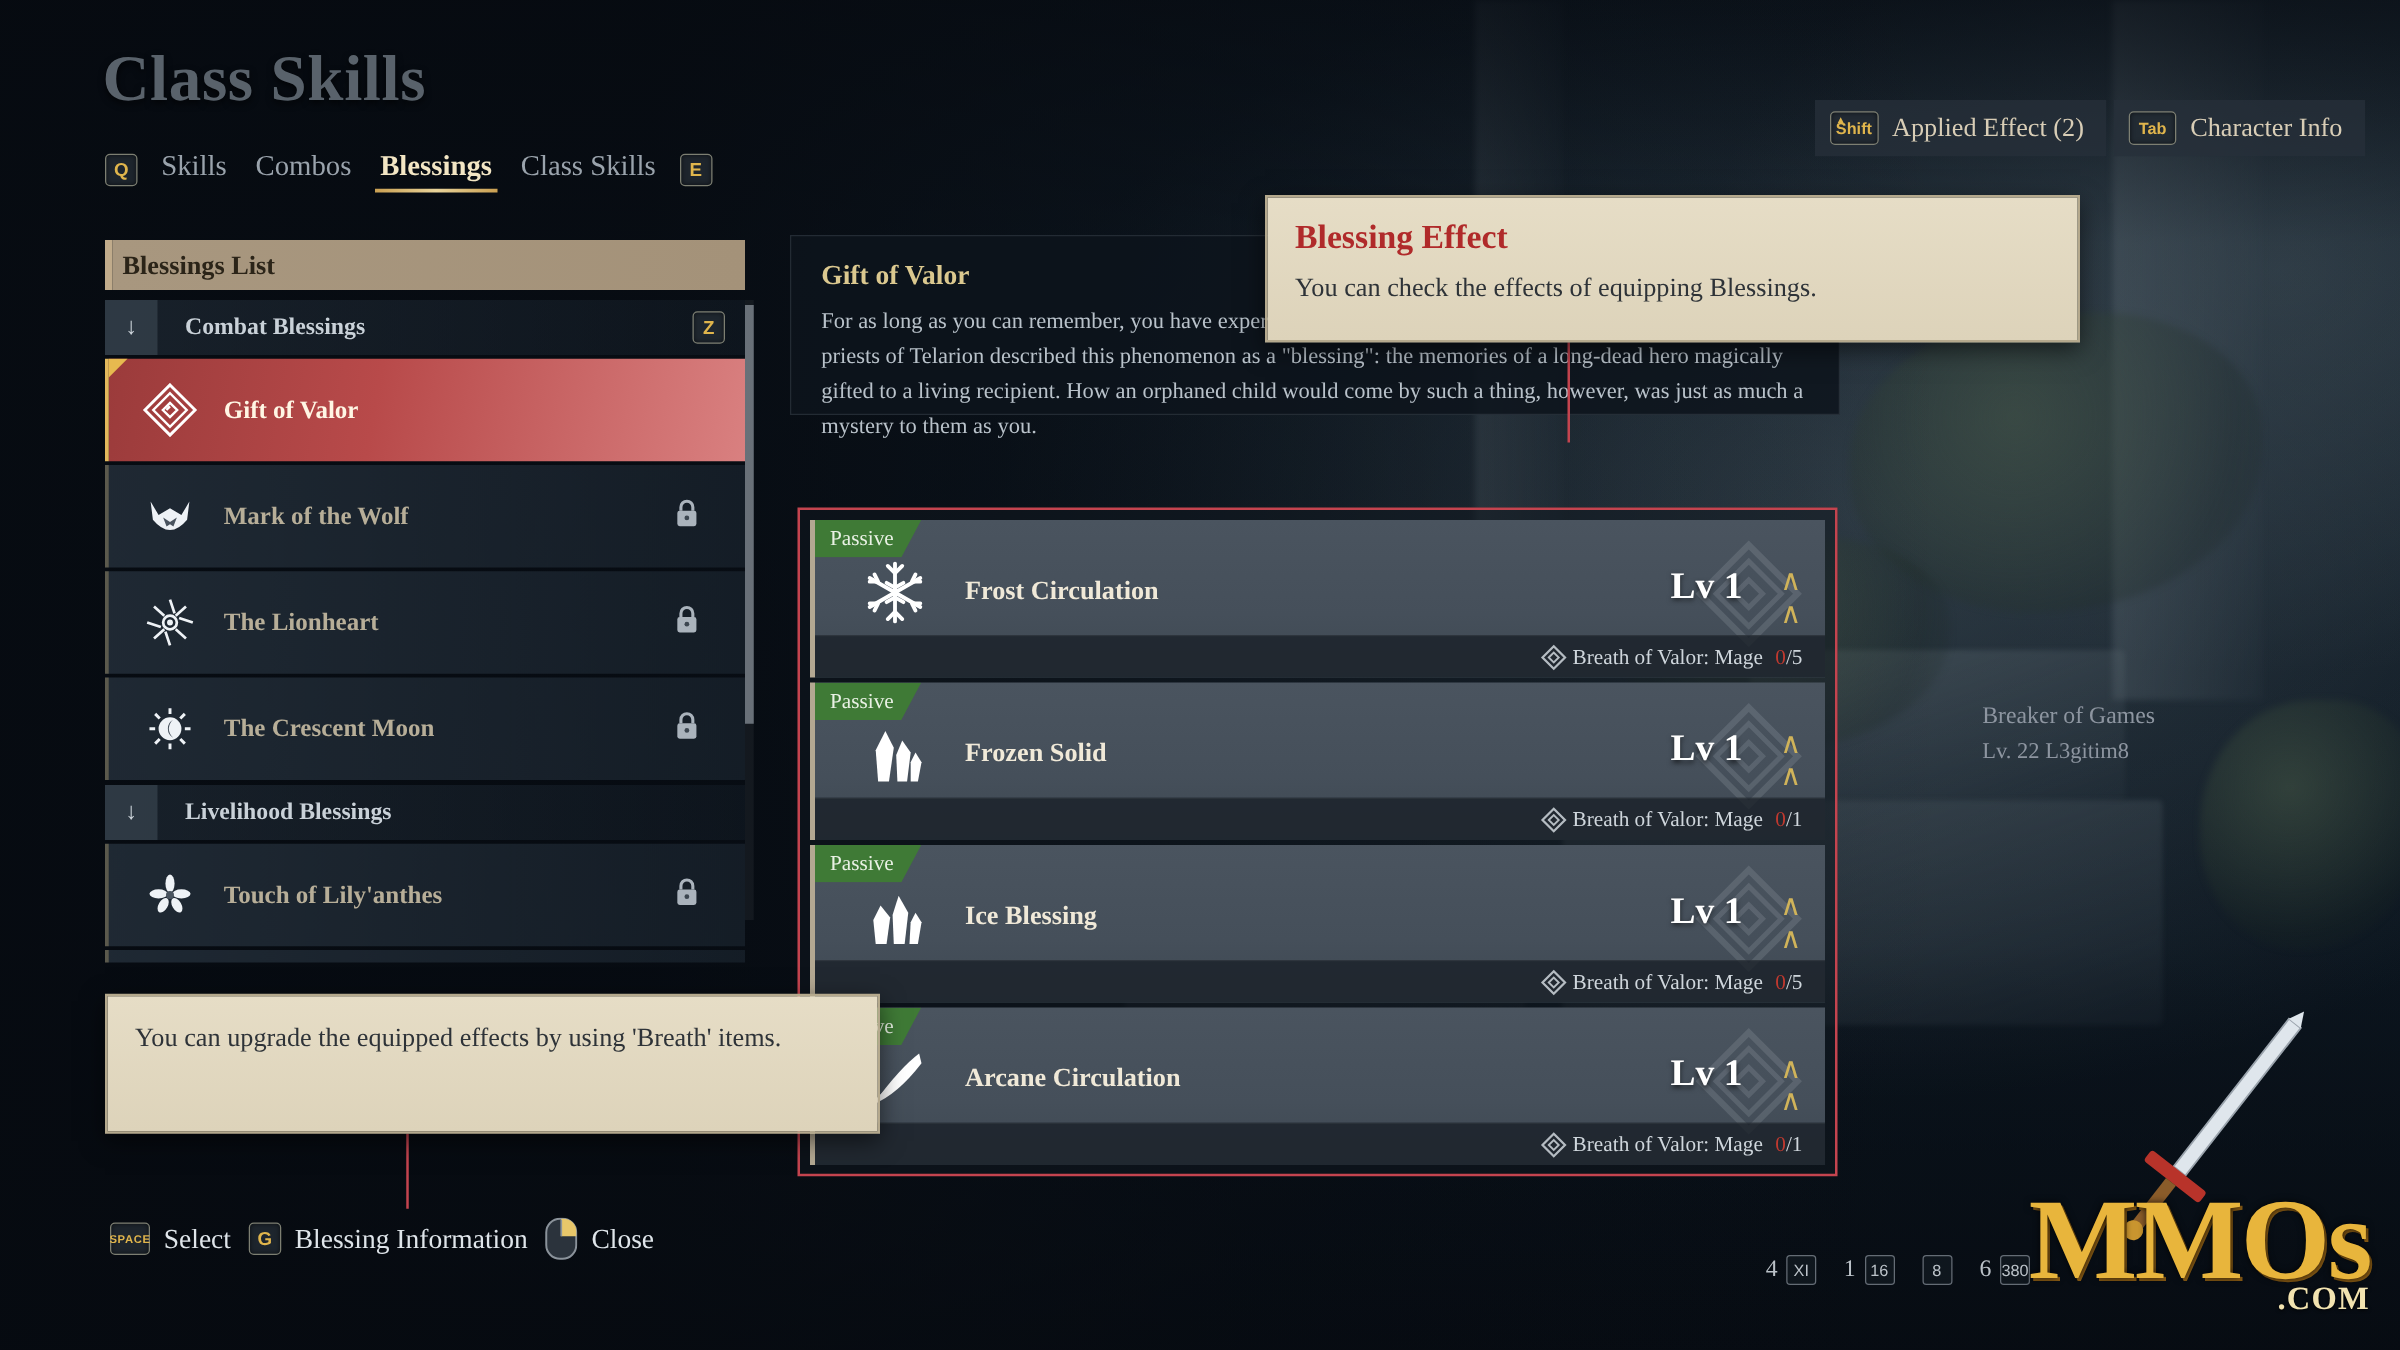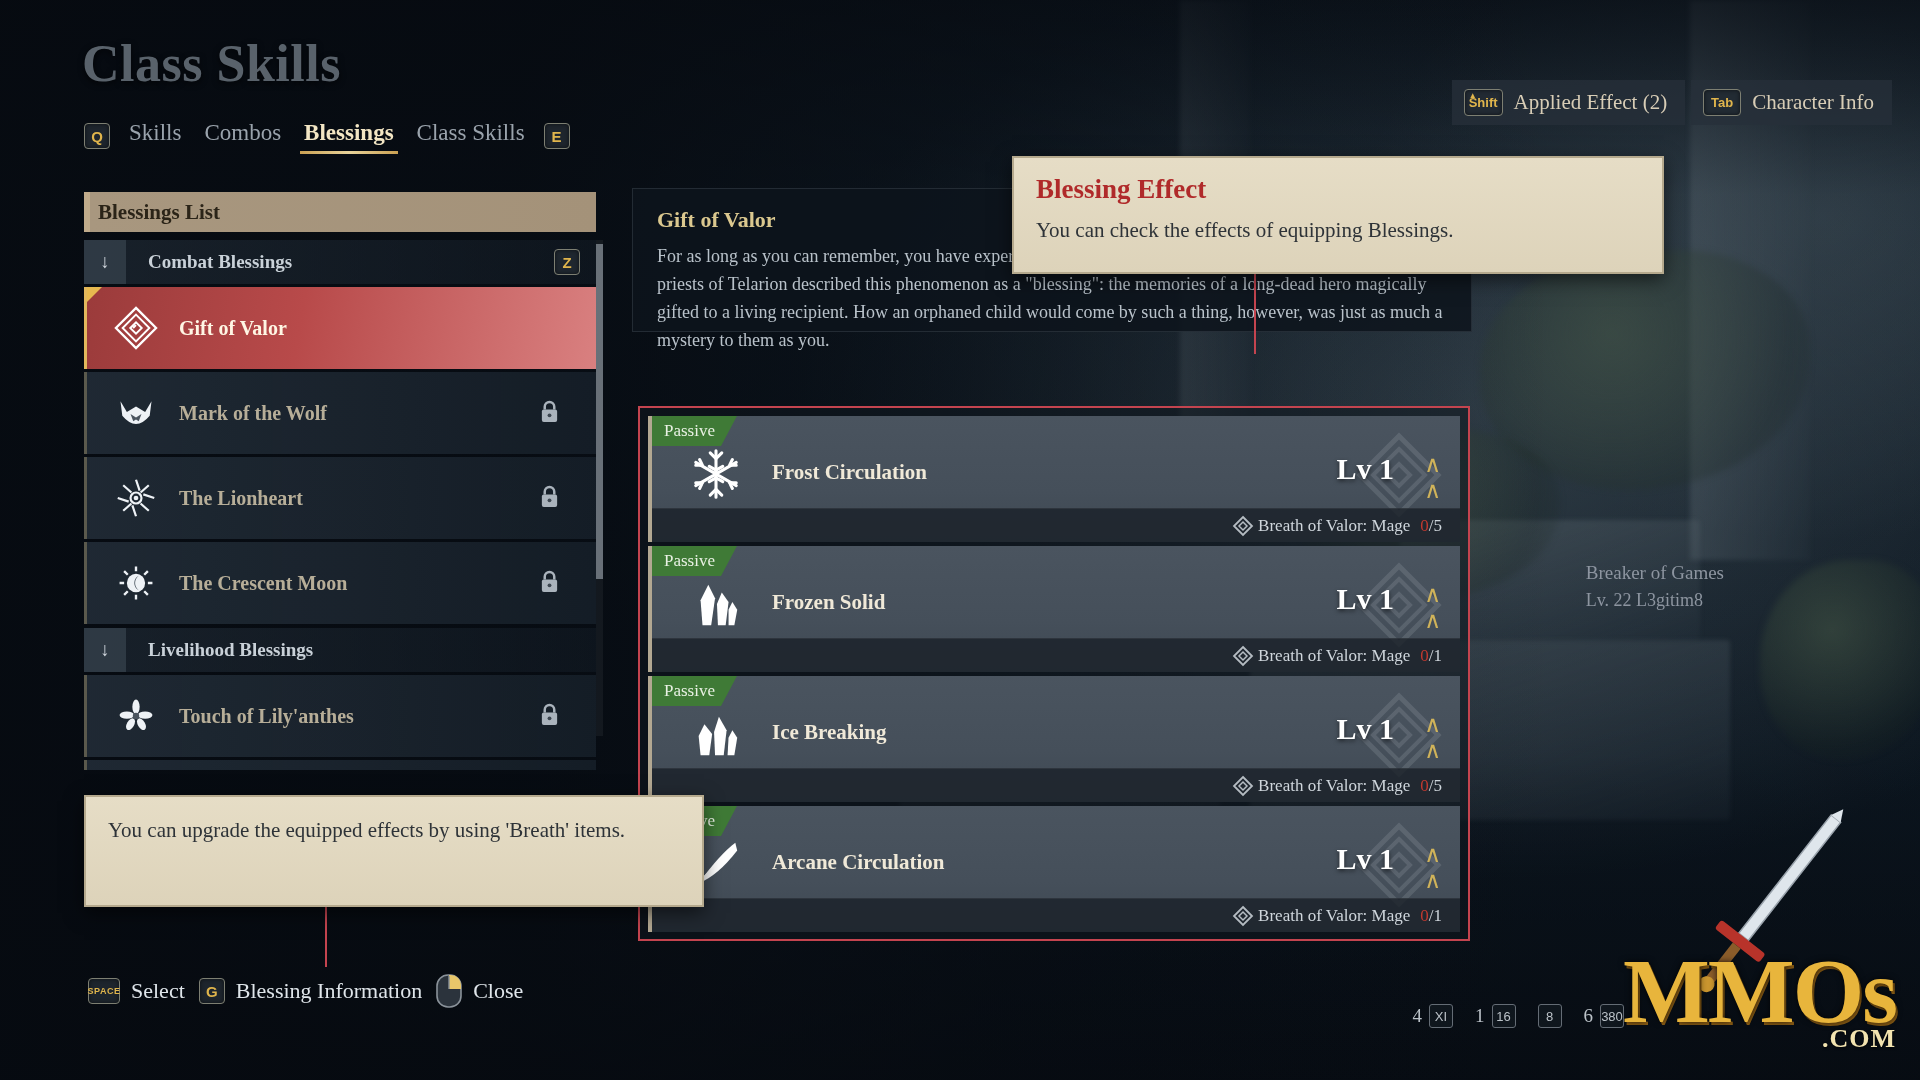--- a/index.html
+++ b/index.html
@@ -516,21 +516,21 @@
     </span>
     <span class="sico">
       <svg viewBox="0 0 56 56" width="54" height="54">
         <g fill="#ffffff">
           <polygon points="16,18 24,28 21,50 12,50 10,30"></polygon>
           <polygon points="31,10 39,24 36,50 27,50 26,26"></polygon>
           <polygon points="45,24 50,32 47,50 40,50 41,32"></polygon>
         </g>
       </svg>
     </span>
-    <span class="sname">Ice Breaking</span>
+    <span class="sname">Ice Blessing</span>
     <span class="slv">Lv 1</span>
     <span class="chev">∧<br>∧</span>
     <span class="sfoot">
       <span class="bico">
         <svg viewBox="0 0 22 22" width="22" height="22">
           <polygon points="11,2 20,11 11,20 2,11" fill="none" stroke="#cfd6dc" stroke-width="1.8"></polygon>
           <path d="M7 11 L11 7 L15 11 L11 15 Z" fill="none" stroke="#cfd6dc" stroke-width="1.5"></path>
         </svg>
       </span>
       <span class="btxt">Breath of Valor: Mage</span>

